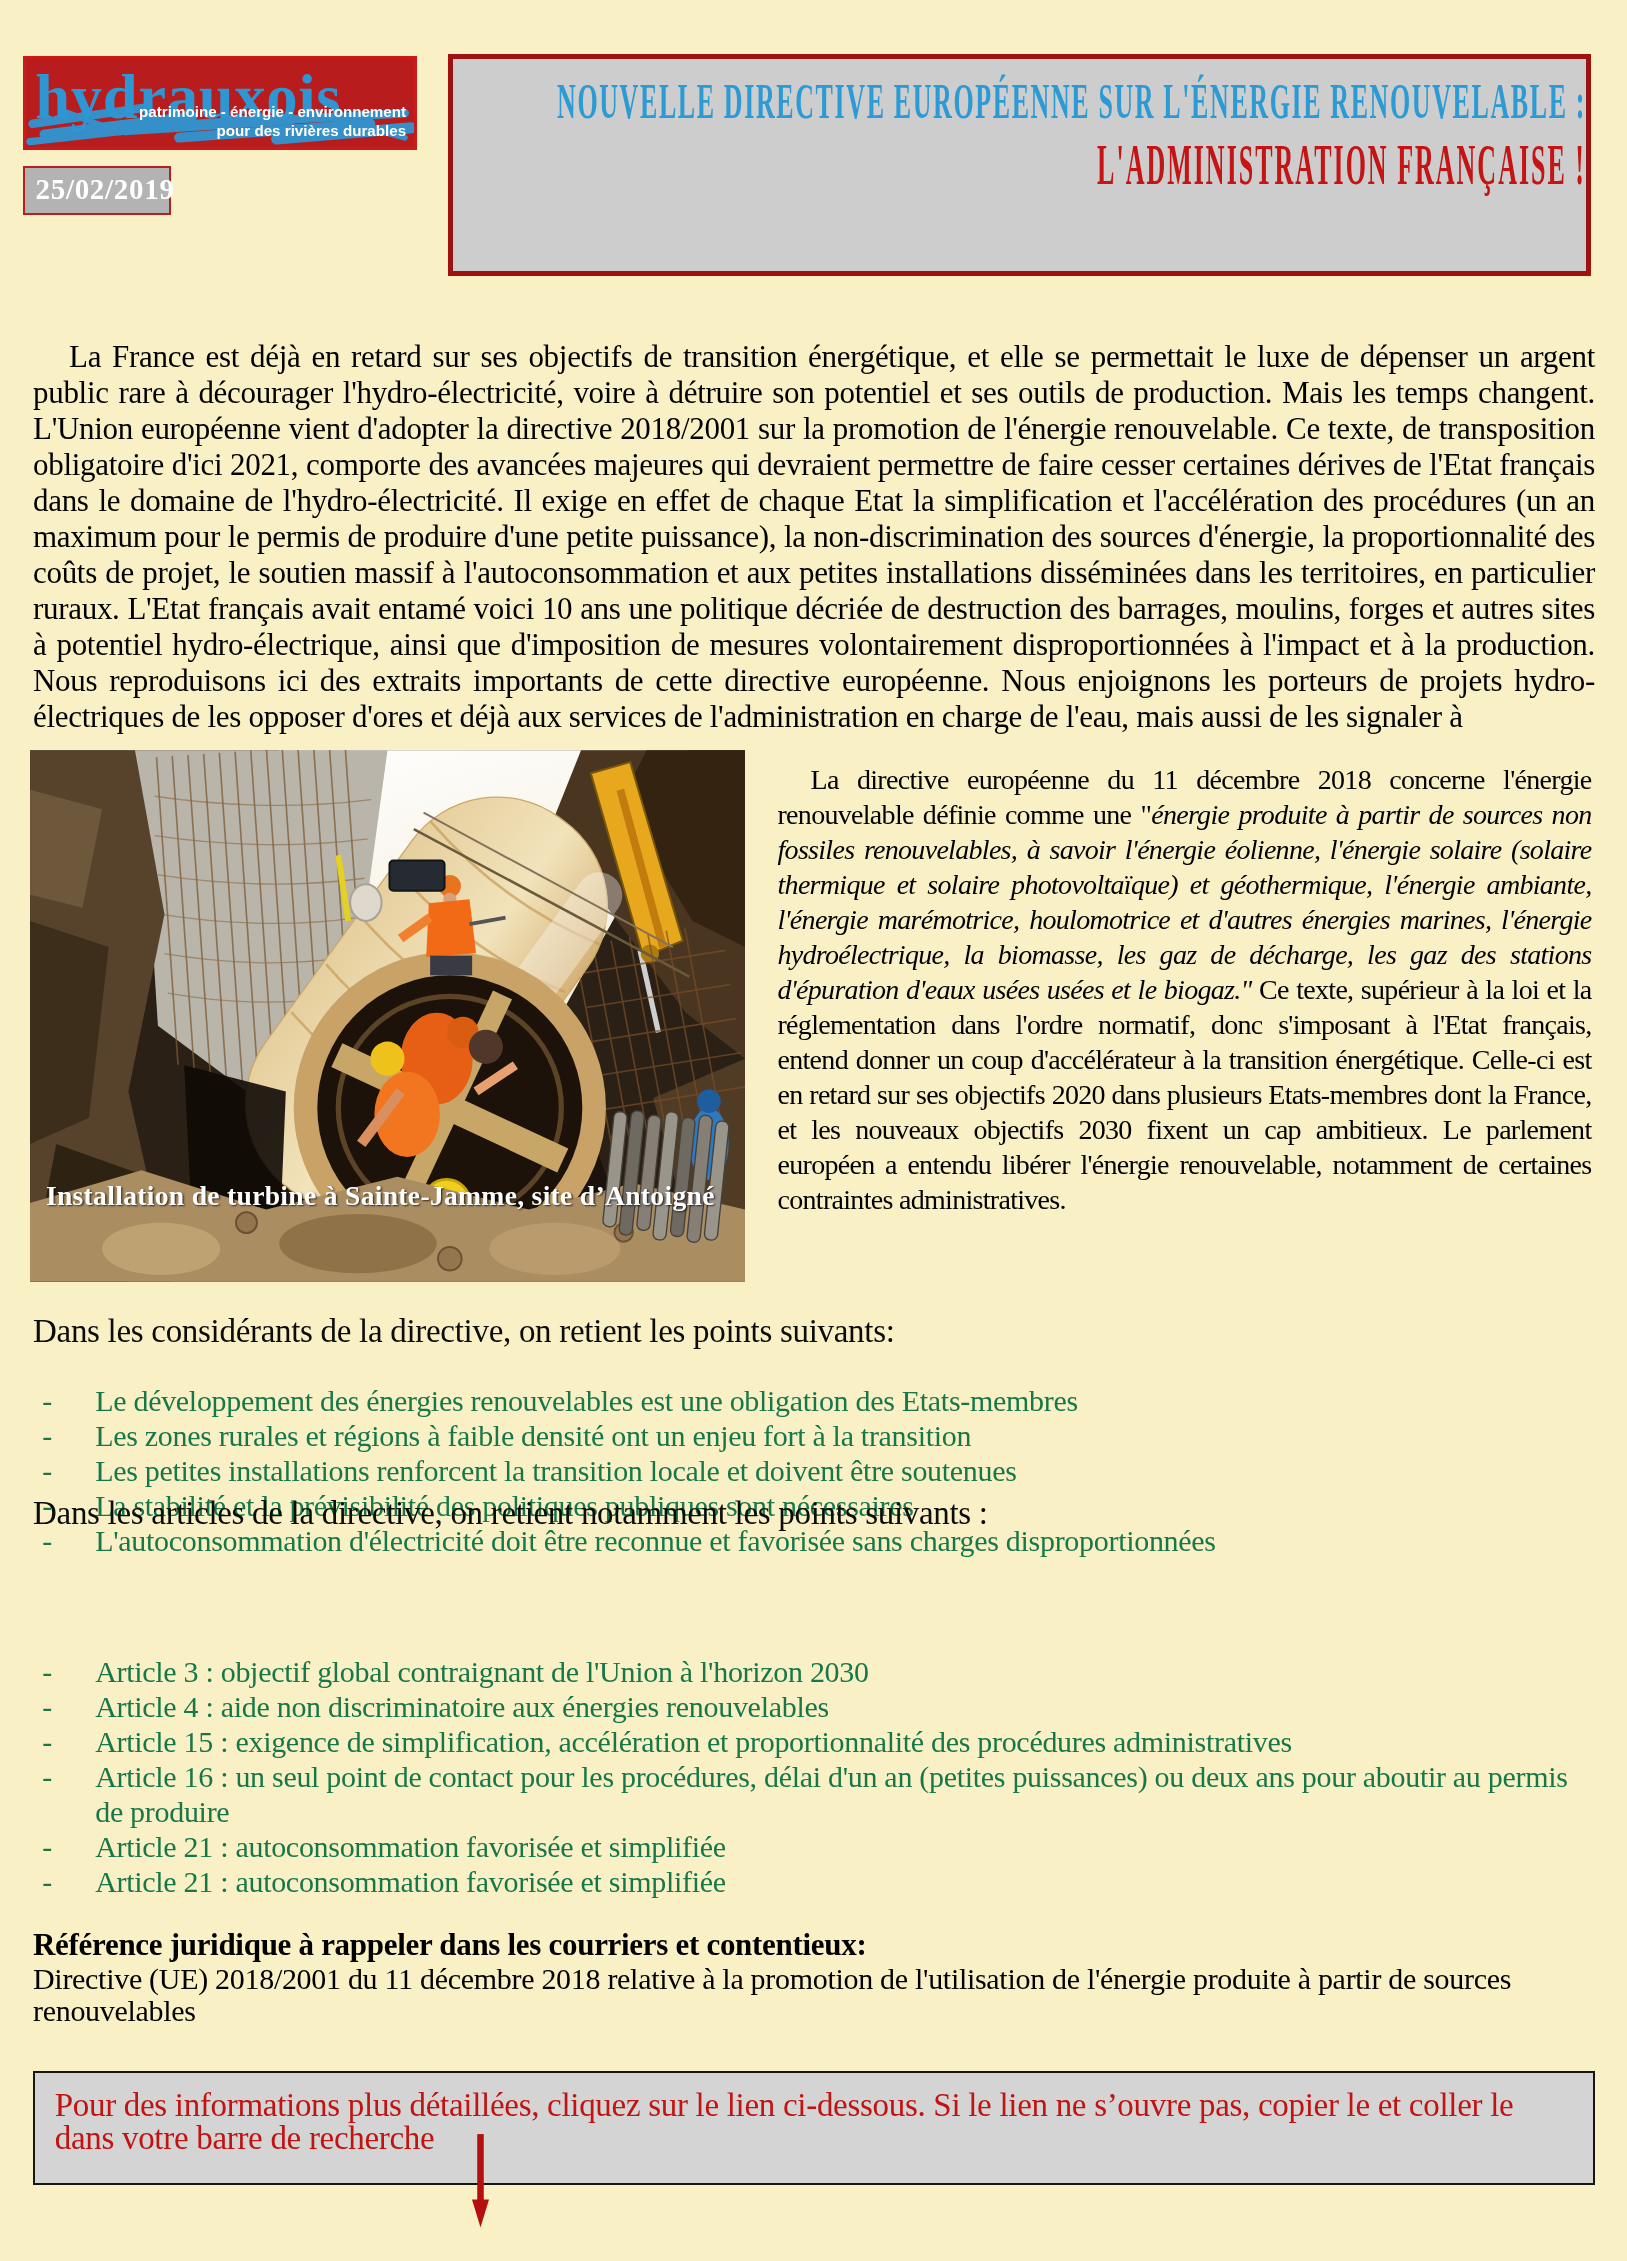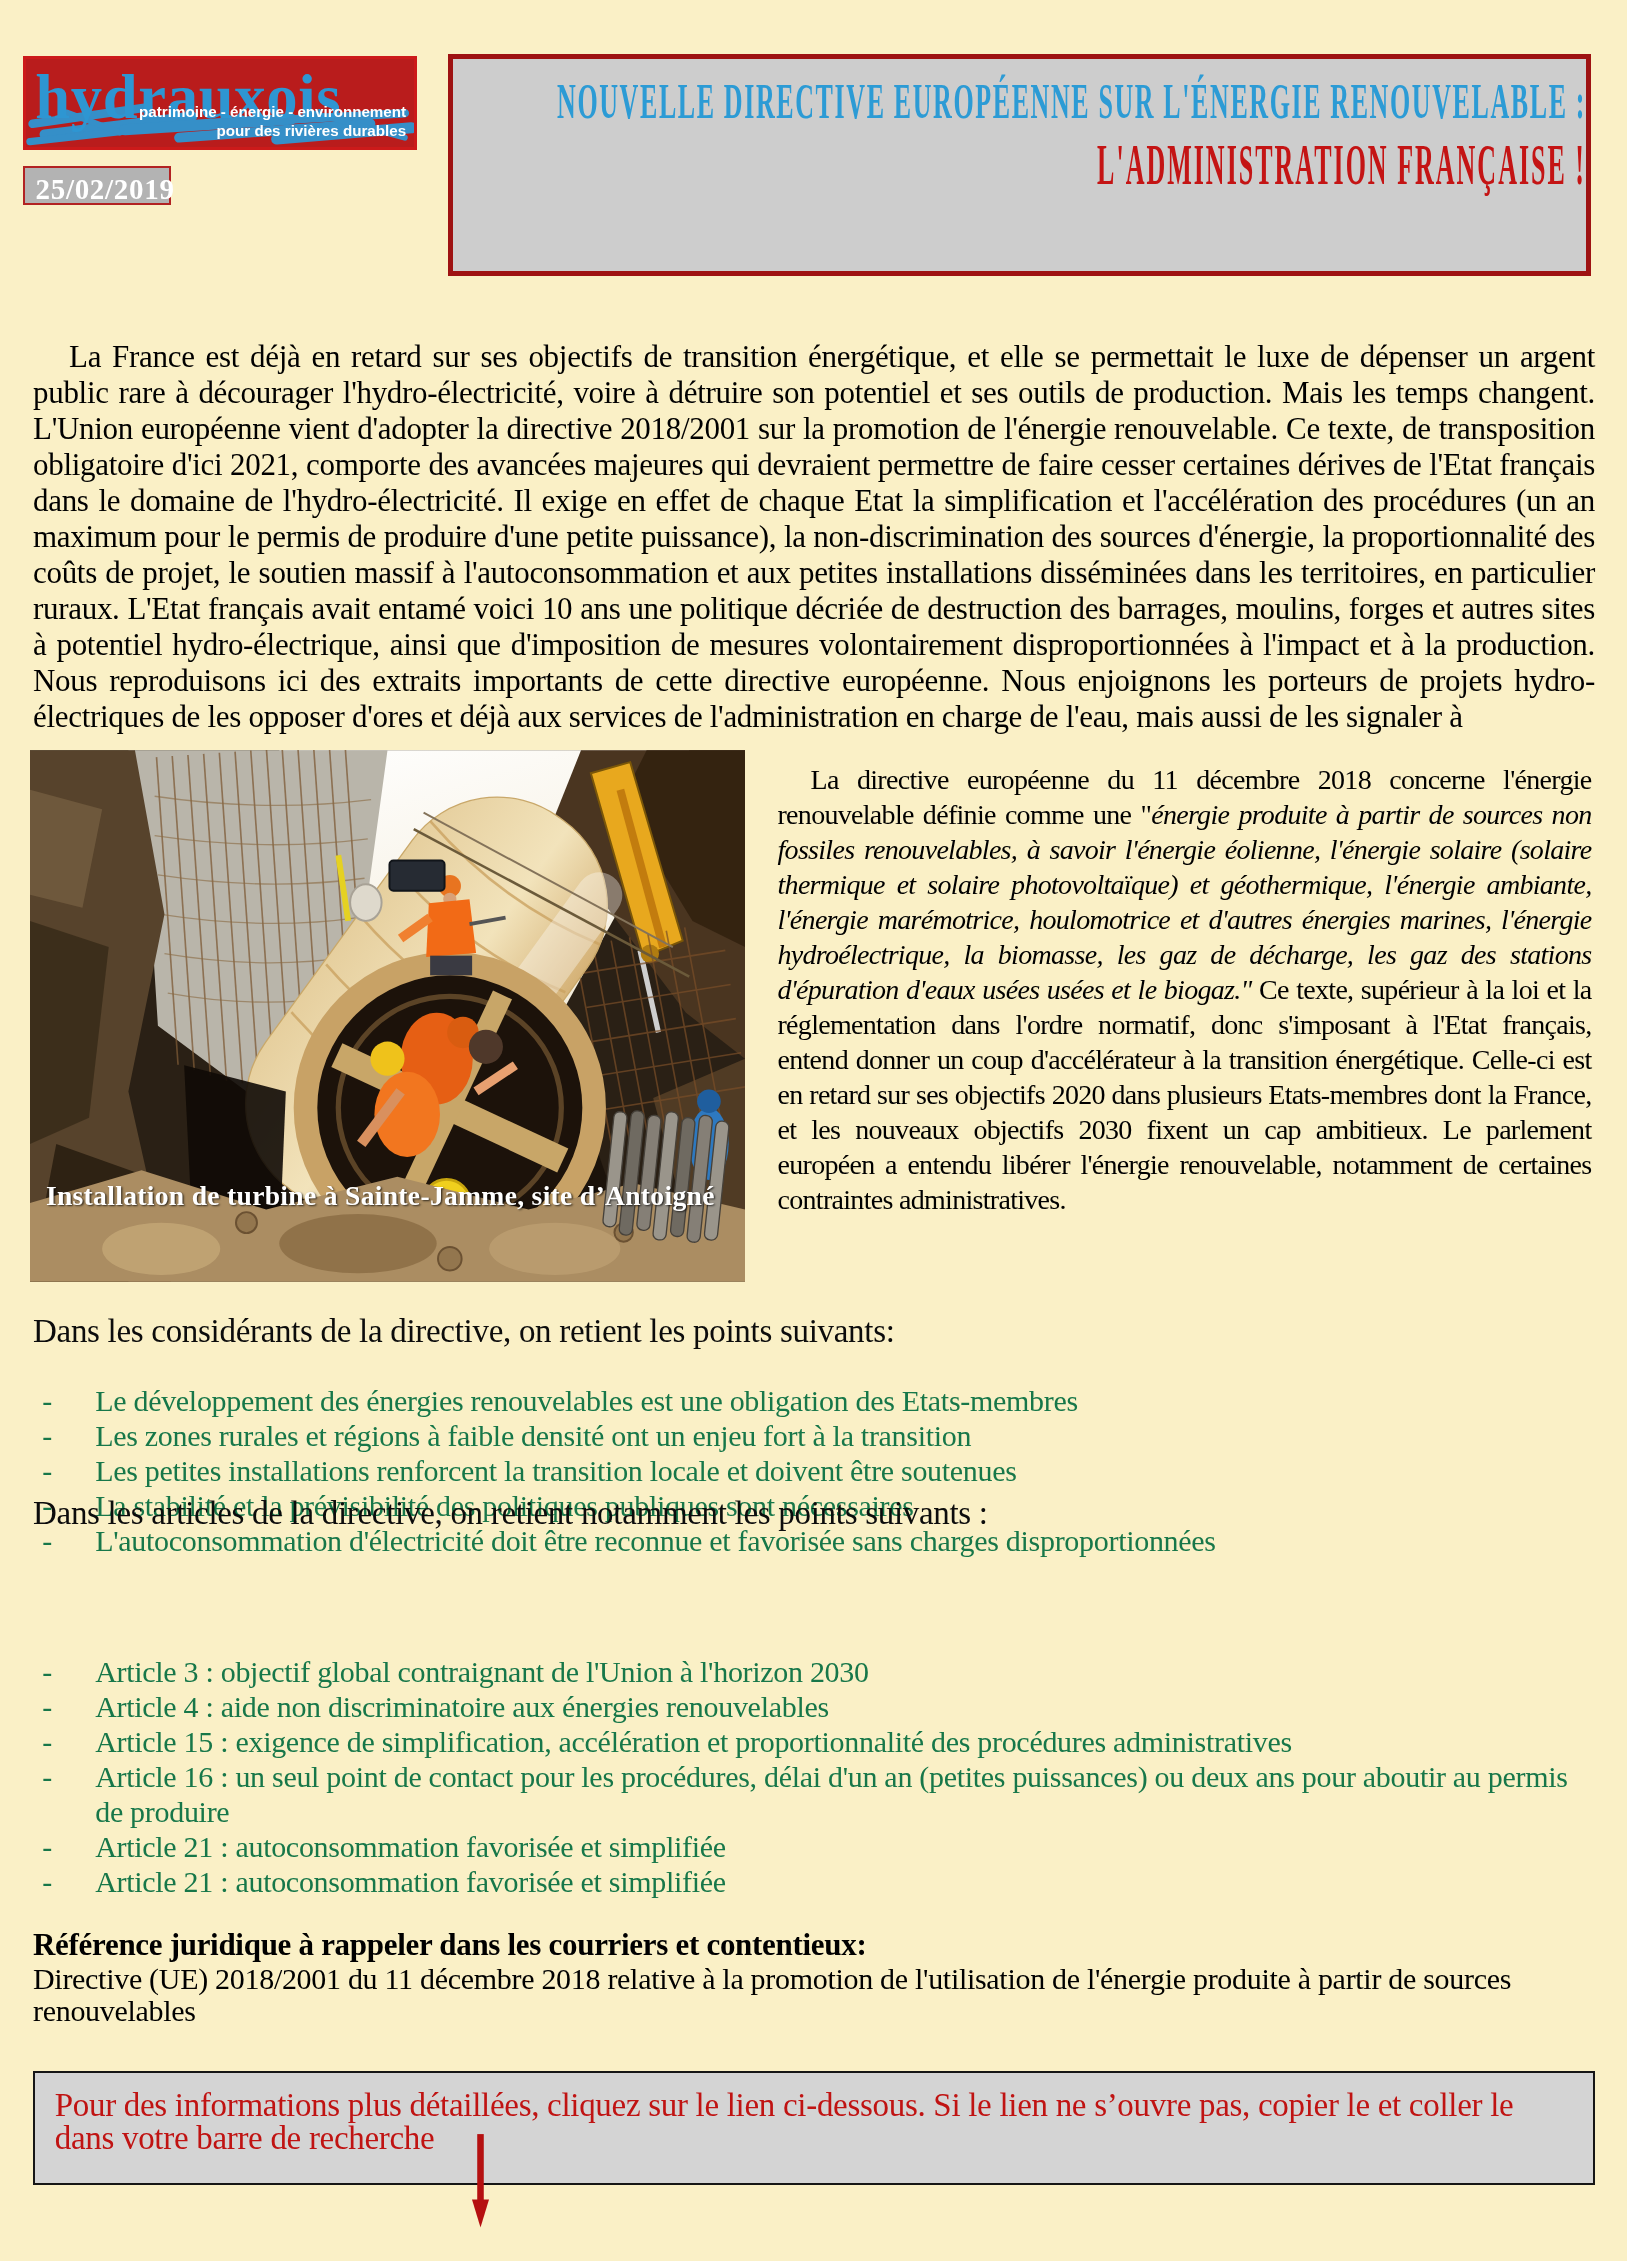--- a/index.html
+++ b/index.html
@@ -9,21 +9,21 @@
     font-family:"Liberation Serif", serif;
     color:#000;
   }
   
   .logo-box{
     position:absolute;left:23px;top:56px;width:394px;height:94px;
     background:#b91c1c;border:3.9px solid #CC1A1A;box-sizing:border-box;
   }
   .logo-box svg{display:block;width:100%;height:100%;}
   .date-badge{
-    position:absolute;left:23px;top:166px;width:148px;height:39px;
+    position:absolute;left:23px;top:166px;width:148px;height:49px;
     background:#B3B3B3;border:2.6px solid #B22222;box-sizing:border-box;
     color:#fff;font-weight:bold;font-size:29px;line-height:43px;
     padding-left:10.5px;letter-spacing:0.7px;
   }
   .title-box{
     position:absolute;left:448px;top:54px;width:1143px;height:222px;
     background:#CDCDCD;border:5.2px solid #9E1212;box-sizing:border-box;
     padding-top:10.5px;
   }
   .title-line{height:64px;display:flex;align-items:center;justify-content:flex-end;}

